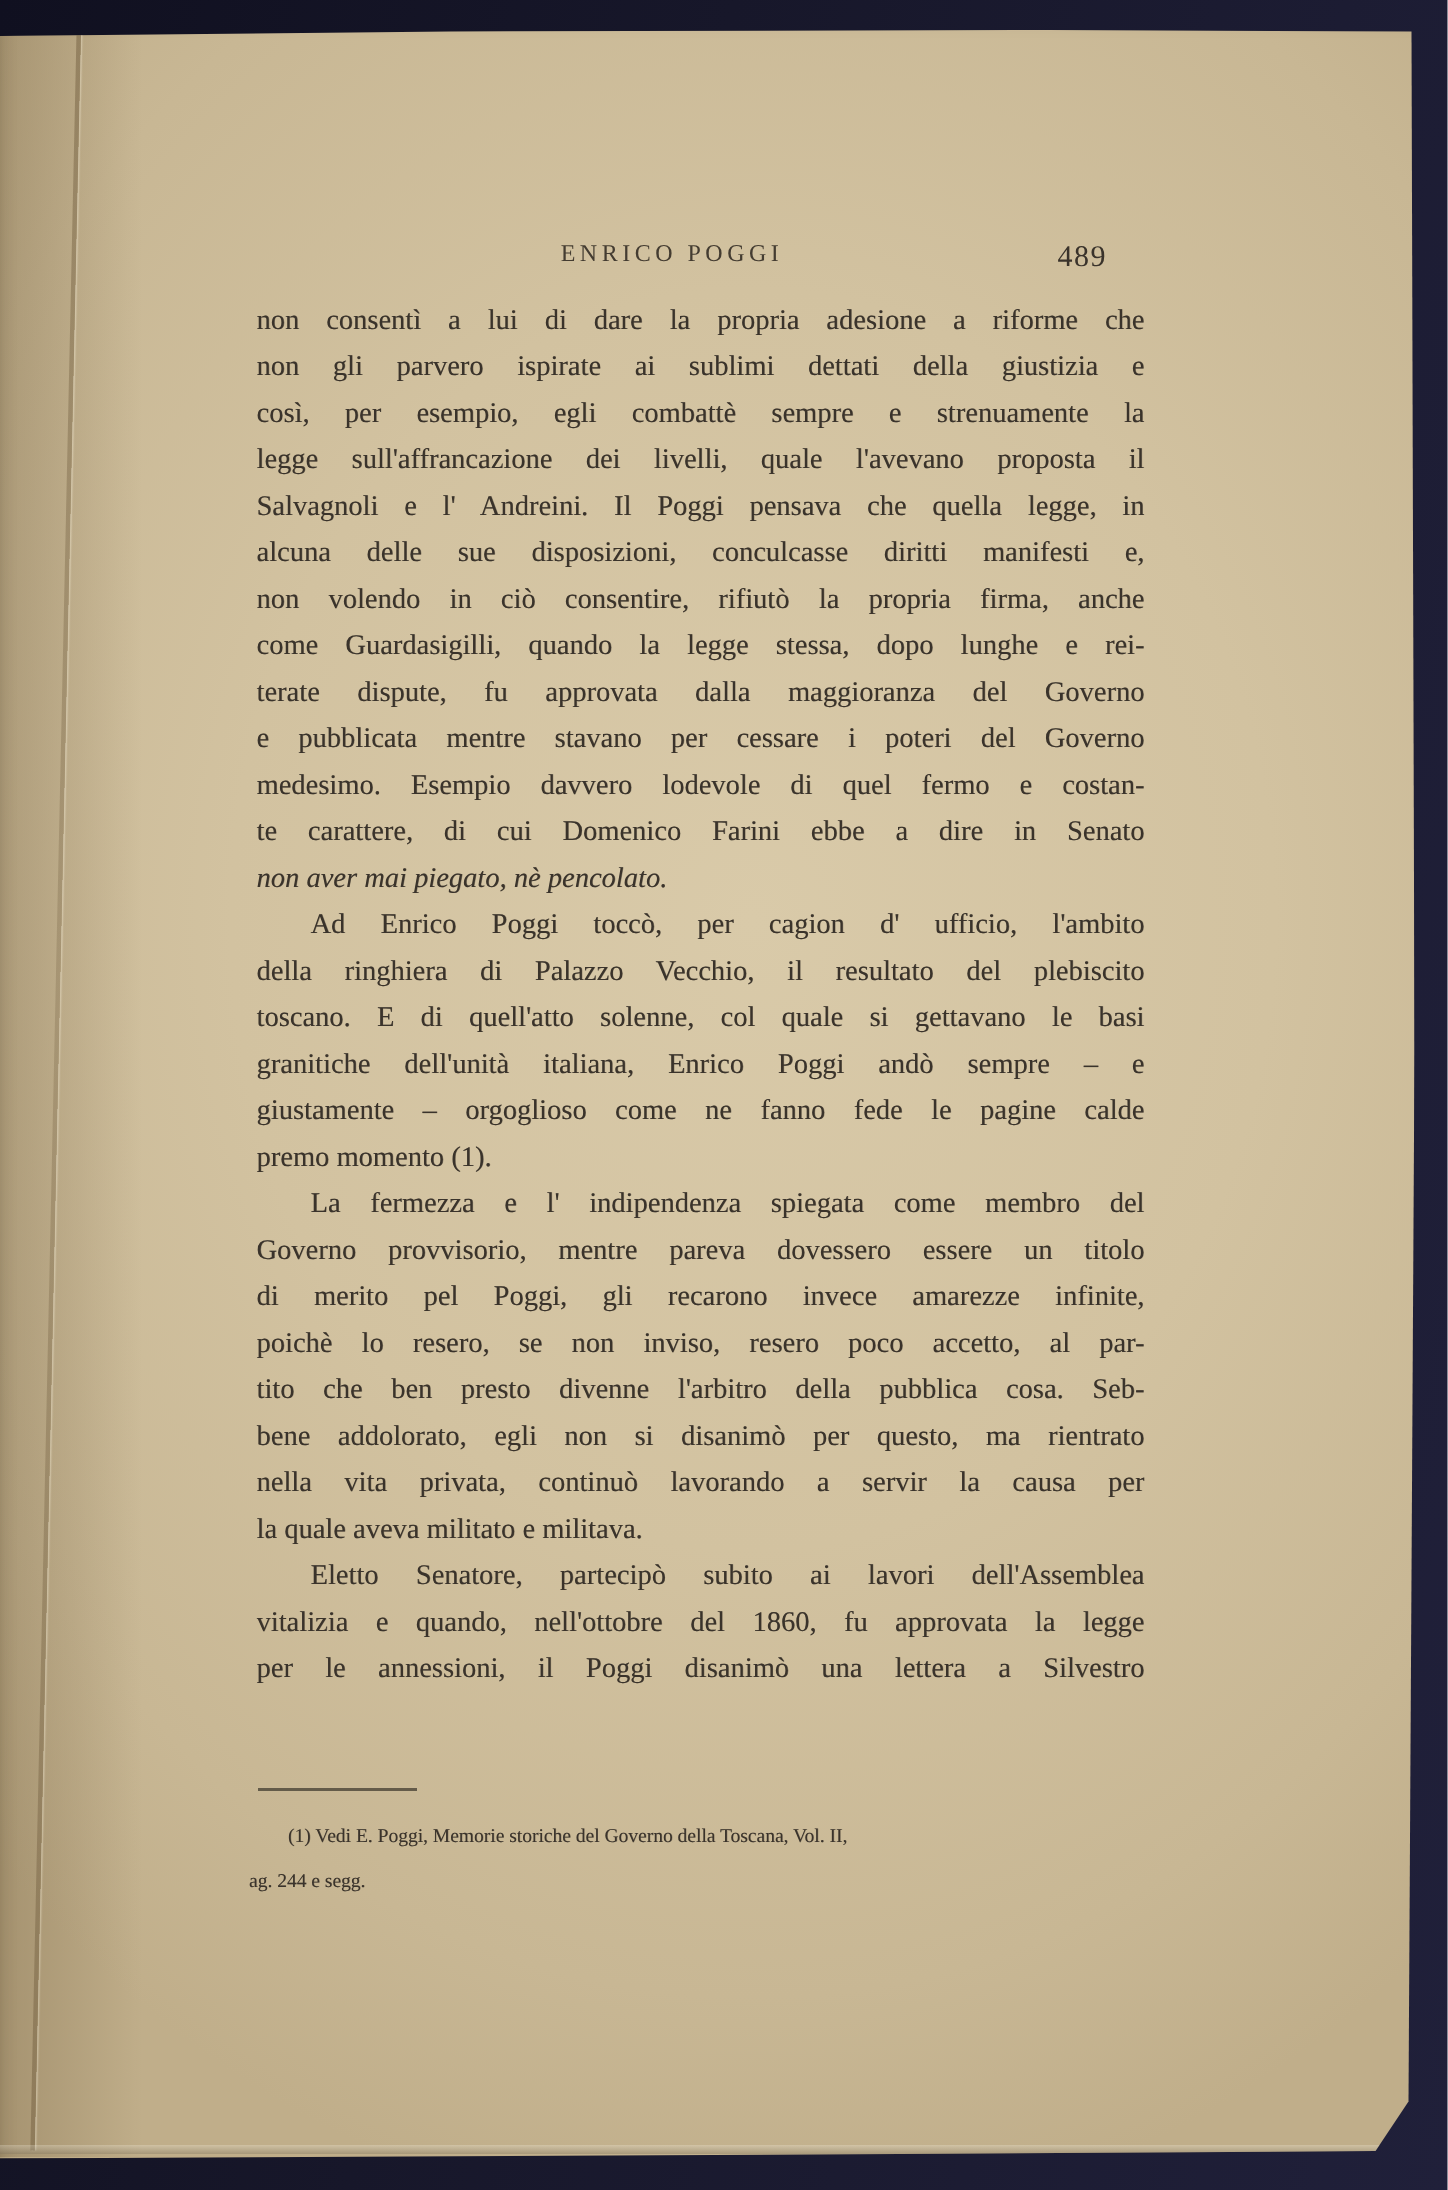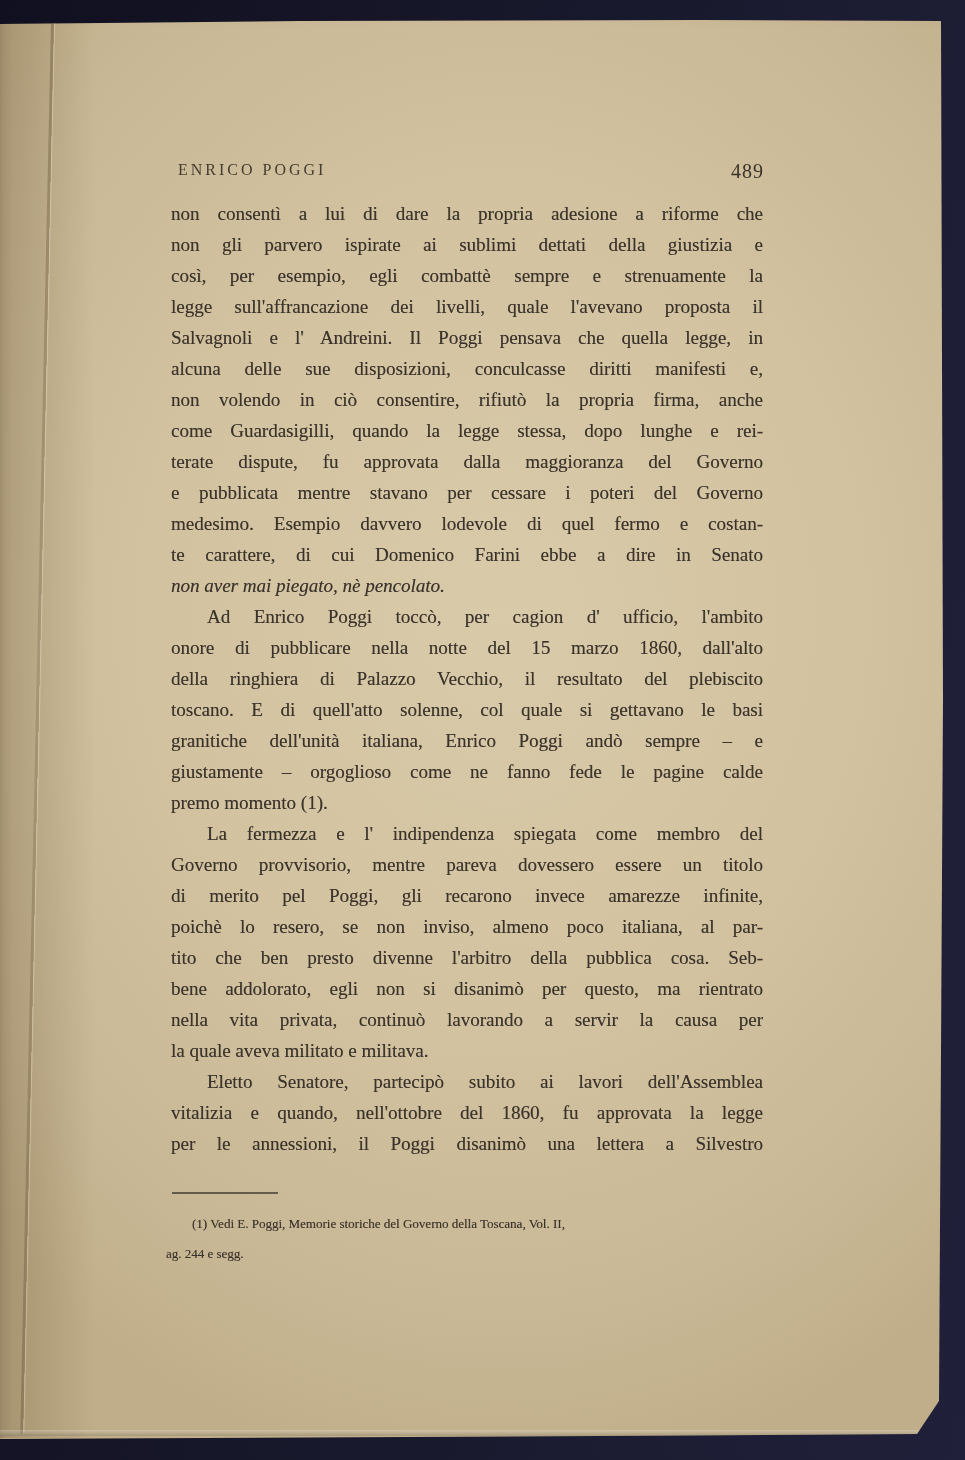--- a/index.html
+++ b/index.html
@@ -33,22 +33,22 @@
     background:linear-gradient(180deg,rgba(96,76,46,.40),rgba(96,76,46,.22) 45%,rgba(96,76,46,.38));
     box-shadow:1px 0 1px rgba(255,248,228,.35);
     transform:rotate(1.25deg);transform-origin:top center;
   }
   .page-bottom-edge{
     position:absolute;left:0;right:30px;bottom:24px;height:6px;
     background:linear-gradient(180deg,rgba(255,252,240,.25),rgba(120,110,90,.35));
   }
   
   .running-header{
-    position:absolute;left:178px;top:161px;width:592px;height:26px;
-    color:#443c31;letter-spacing:3px;font-size:16px;text-align:left;
+    position:absolute;left:152px;top:161px;width:592px;height:26px;
+    color:#443c31;letter-spacing:3px;font-size:16px;text-align:center;
   }
   .running-title{display:inline-block;}
   .page-number{
     position:absolute;right:6px;top:-1px;
     font-size:20px;letter-spacing:1px;color:var(--ink);
   }
   .body-text{
     position:absolute;left:171px;top:198px;width:592px;
     font-size:19px;line-height:31px;color:var(--ink);
     text-shadow:0.3px 0.3px 0 rgba(58,51,43,.45);
@@ -93,30 +93,29 @@
       <div class="tline">Salvagnoli e l' Andreini. Il Poggi pensava che quella legge, in</div>
       <div class="tline">alcuna delle sue disposizioni, conculcasse diritti manifesti e,</div>
       <div class="tline">non volendo in ciò consentire, rifiutò la propria firma, anche</div>
       <div class="tline">come Guardasigilli, quando la legge stessa, dopo lunghe e rei-</div>
       <div class="tline">terate dispute, fu approvata dalla maggioranza del Governo</div>
       <div class="tline">e pubblicata mentre stavano per cessare i poteri del Governo</div>
       <div class="tline">medesimo. Esempio davvero lodevole di quel fermo e costan-</div>
       <div class="tline">te carattere, di cui Domenico Farini ebbe a dire in Senato</div>
       <div class="tline noj it">non aver mai piegato, nè pencolato.</div>
       <div class="tline ind">Ad Enrico Poggi toccò, per cagion d' ufficio, l'ambito</div>
-      <div class="tline">onore di pubblicare nella notte del 15 marzo 1860, dall'alto</div>
       <div class="tline">della ringhiera di Palazzo Vecchio, il resultato del plebiscito</div>
       <div class="tline">toscano. E di quell'atto solenne, col quale si gettavano le basi</div>
       <div class="tline">granitiche dell'unità italiana, Enrico Poggi andò sempre – e</div>
       <div class="tline">giustamente – orgoglioso come ne fanno fede le pagine calde</div>
       <div class="tline noj">premo momento (1).</div>
       <div class="tline ind">La fermezza e l' indipendenza spiegata come membro del</div>
       <div class="tline">Governo provvisorio, mentre pareva dovessero essere un titolo</div>
       <div class="tline">di merito pel Poggi, gli recarono invece amarezze infinite,</div>
-      <div class="tline">poichè lo resero, se non inviso, almeno poco italiana, al par-</div>
+      <div class="tline">poichè lo resero, se non inviso, resero poco accetto, al par-</div>
       <div class="tline">tito che ben presto divenne l'arbitro della pubblica cosa. Seb-</div>
       <div class="tline">bene addolorato, egli non si disanimò per questo, ma rientrato</div>
       <div class="tline">nella vita privata, continuò lavorando a servir la causa per</div>
       <div class="tline noj">la quale aveva militato e militava.</div>
       <div class="tline ind">Eletto Senatore, partecipò subito ai lavori dell'Assemblea</div>
       <div class="tline">vitalizia e quando, nell'ottobre del 1860, fu approvata la legge</div>
       <div class="tline">per le annessioni, il Poggi disanimò una lettera a Silvestro</div>
     </div>
 
   <div class="footnote-rule"></div>

